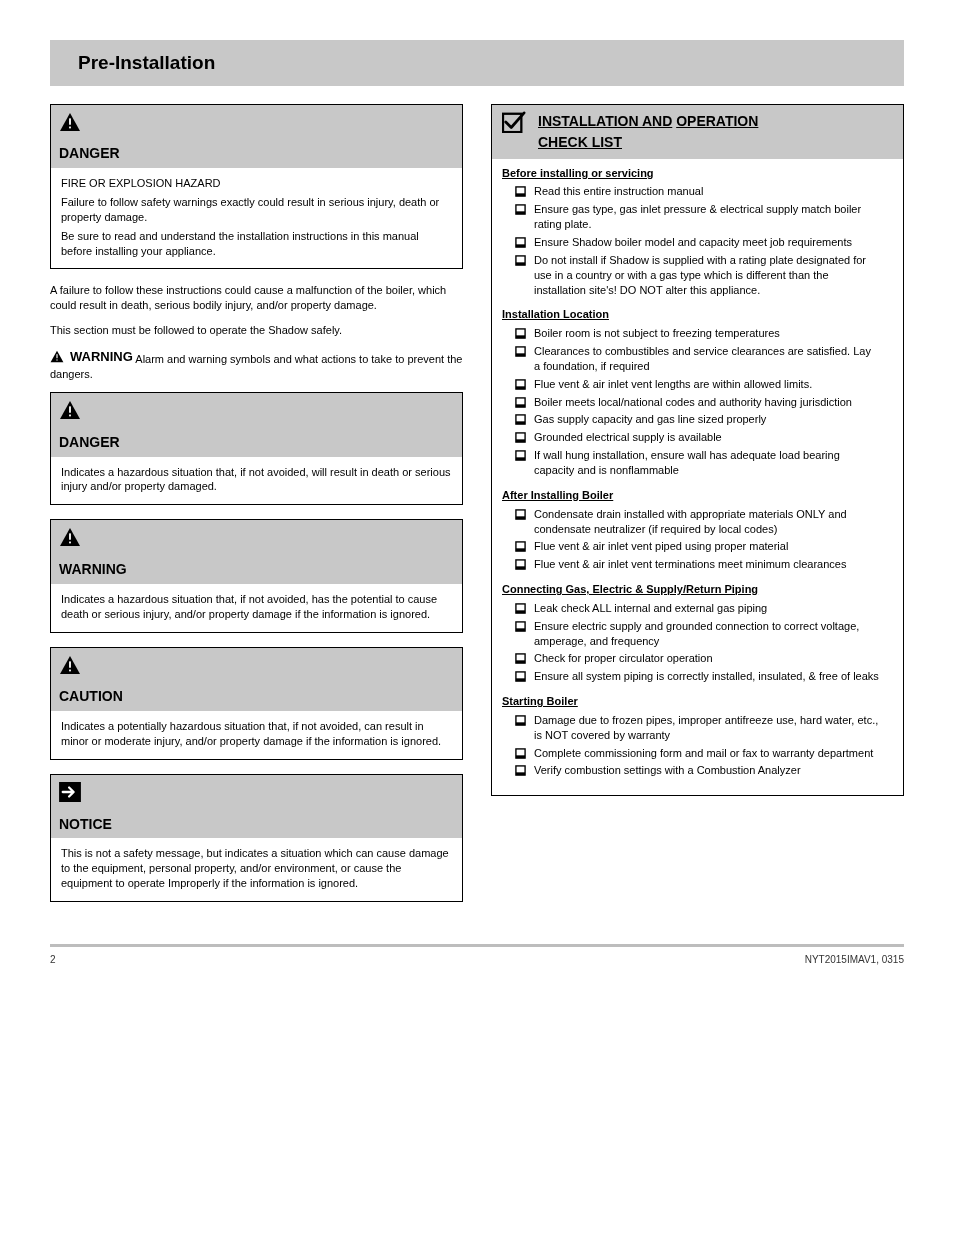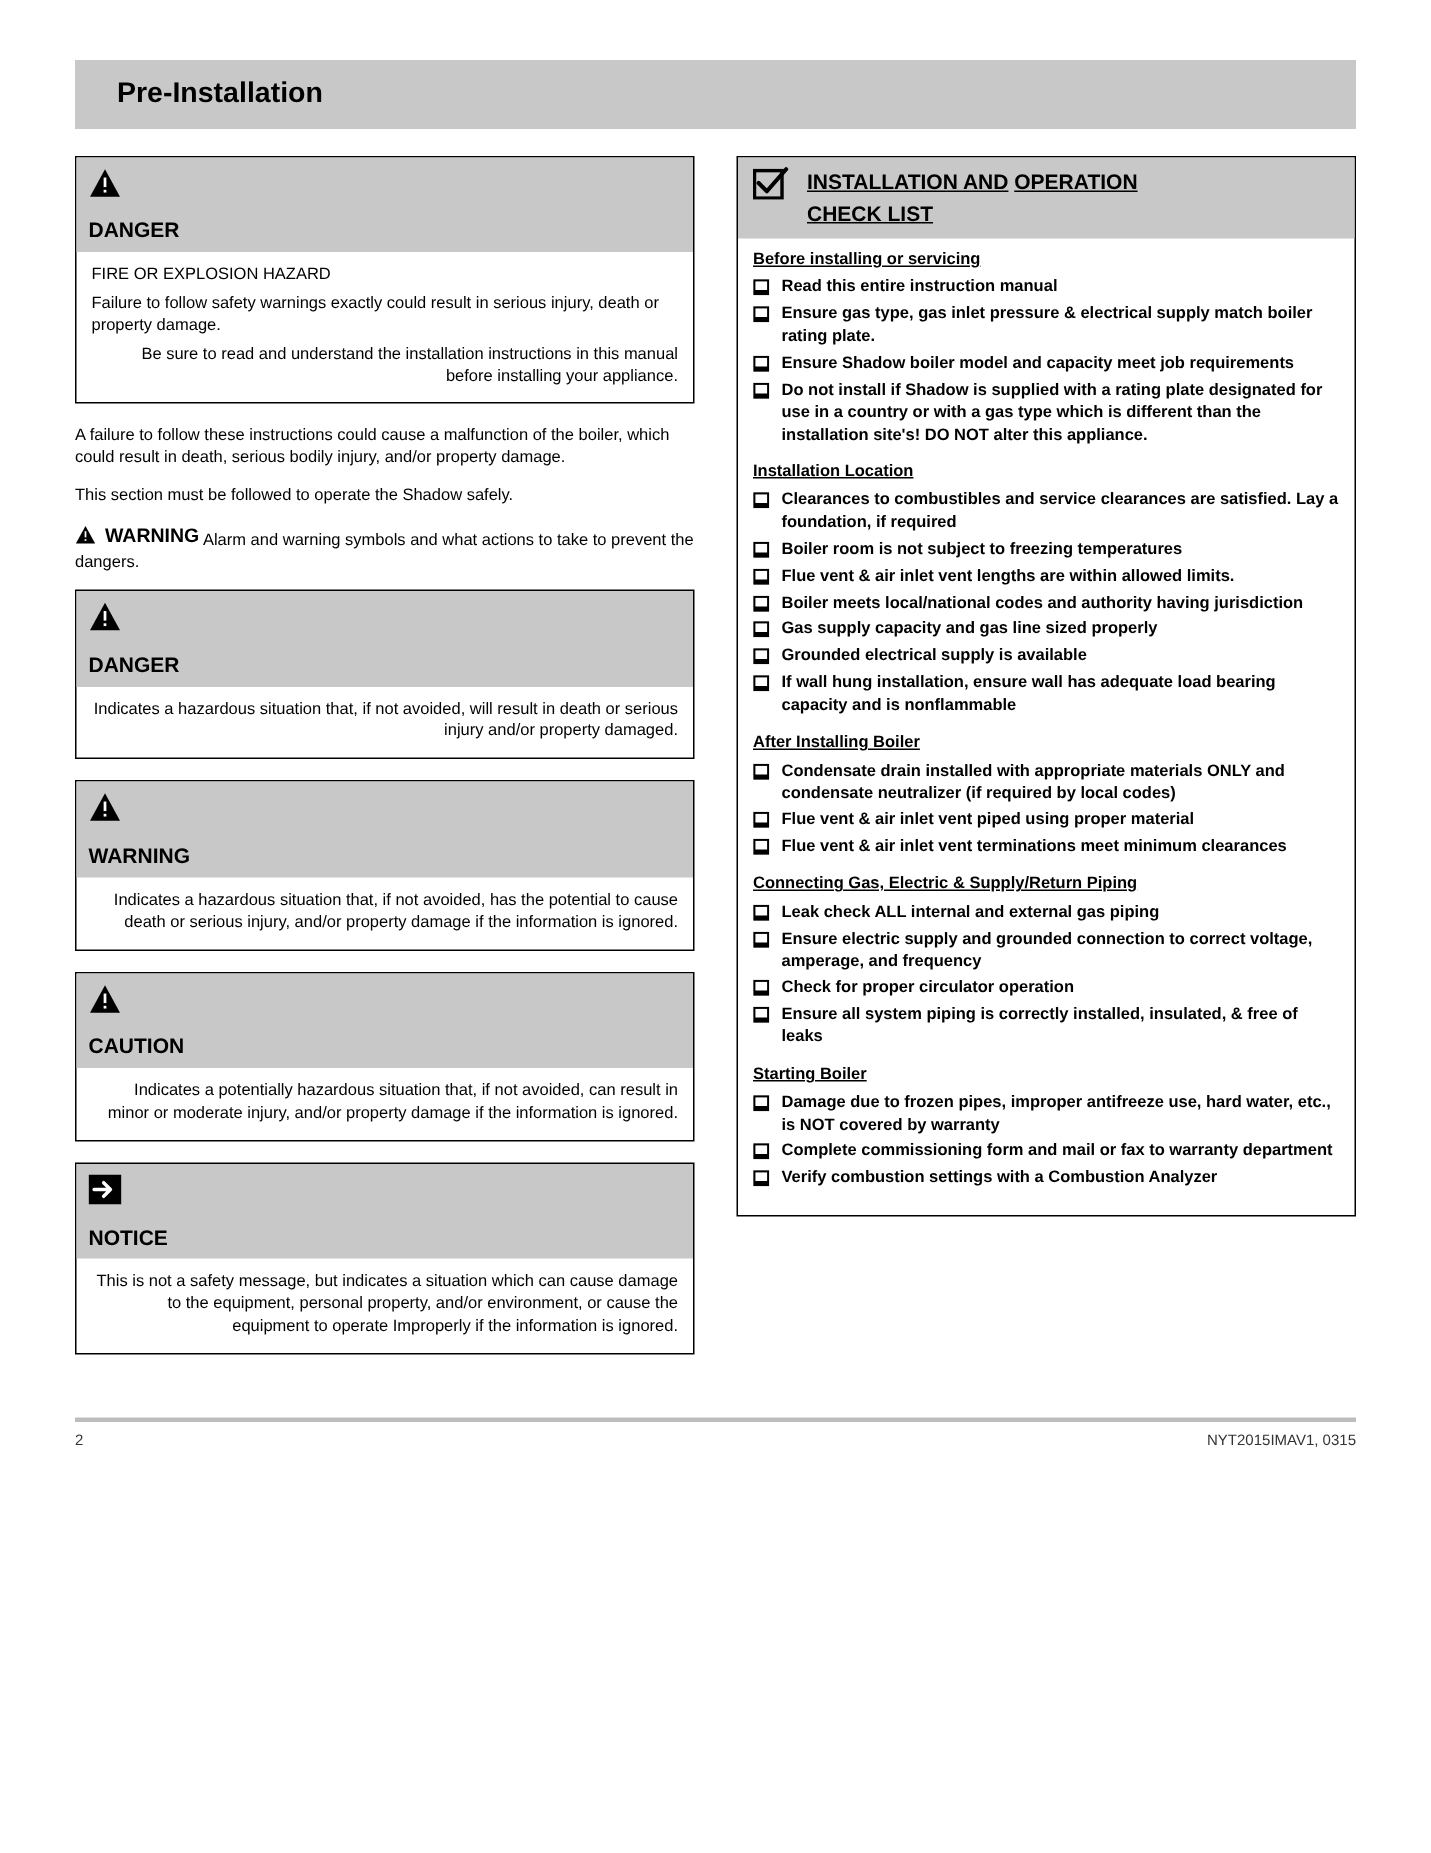--- a/index.html
+++ b/index.html
@@ -49,21 +49,21 @@
   }
   .box-head .icon {
     flex-shrink: 0;
     margin-top: 1px;
   }
   .box-body {
     padding: 8px 10px 10px 10px;
     font-size: 11px;
   }
   .box-body p { margin-bottom: 4px; }
-  .box-body p:last-child { margin-bottom: 0; text-align: right; }
+  .box-body p:last-child { margin-bottom: 0; }
 
   
   .para { margin: 10px 0 10px 0; font-size: 11px; }
   .inline-warn {
     display: inline-flex;
     align-items: center;
     gap: 6px;
     font-size: 13px;
     font-weight: bold;
   }
@@ -94,23 +94,22 @@
     text-decoration: underline;
     font-size: 11px;
     margin-top: 10px;
     margin-bottom: 4px;
   }
   .sect-head:first-child { margin-top: 4px; }
   .chk-item {
     display: flex;
     align-items: flex-start;
     gap: 8px;
-    margin: 3px 0;
+    margin: 3px 13px;
     font-size: 11px;
-    font-weight: bold;
   }
   .chk-item .sq {
     flex-shrink: 0;
     margin-top: 2px;
   }
   .chk-label { flex: 1; }
 
   
   .footer-bar {
     margin-top: 28px;
@@ -290,30 +289,30 @@
             <span class="chk-label">Do not install if Shadow is supplied with a rating plate designated for use in a country or with a gas type which is different than the installation site's! DO NOT alter this appliance.</span>
           </div>
           <div class="sect-head">Installation Location</div>
           <div class="chk-item">
             <span class="sq">
               <svg width="11" height="11" viewBox="0 0 12 12">
                 <rect x="1" y="1" width="10" height="10" fill="none" stroke="#000" stroke-width="1.5"></rect>
                 <rect x="1" y="8" width="10" height="3" fill="#000"></rect>
               </svg>
             </span>
+            <span class="chk-label">Boiler room is not subject to freezing temperatures</span>
+          </div>
+          <div class="chk-item">
+            <span class="sq">
+              <svg width="11" height="11" viewBox="0 0 12 12">
+                <rect x="1" y="1" width="10" height="10" fill="none" stroke="#000" stroke-width="1.5"></rect>
+                <rect x="1" y="8" width="10" height="3" fill="#000"></rect>
+              </svg>
+            </span>
             <span class="chk-label">Clearances to combustibles and service clearances are satisfied. Lay a foundation, if required</span>
-          </div>
-          <div class="chk-item">
-            <span class="sq">
-              <svg width="11" height="11" viewBox="0 0 12 12">
-                <rect x="1" y="1" width="10" height="10" fill="none" stroke="#000" stroke-width="1.5"></rect>
-                <rect x="1" y="8" width="10" height="3" fill="#000"></rect>
-              </svg>
-            </span>
-            <span class="chk-label">Boiler room is not subject to freezing temperatures</span>
           </div>
           <div class="chk-item">
             <span class="sq">
               <svg width="11" height="11" viewBox="0 0 12 12">
                 <rect x="1" y="1" width="10" height="10" fill="none" stroke="#000" stroke-width="1.5"></rect>
                 <rect x="1" y="8" width="10" height="3" fill="#000"></rect>
               </svg>
             </span>
             <span class="chk-label">Flue vent &amp; air inlet vent lengths are within allowed limits.</span>
           </div>

